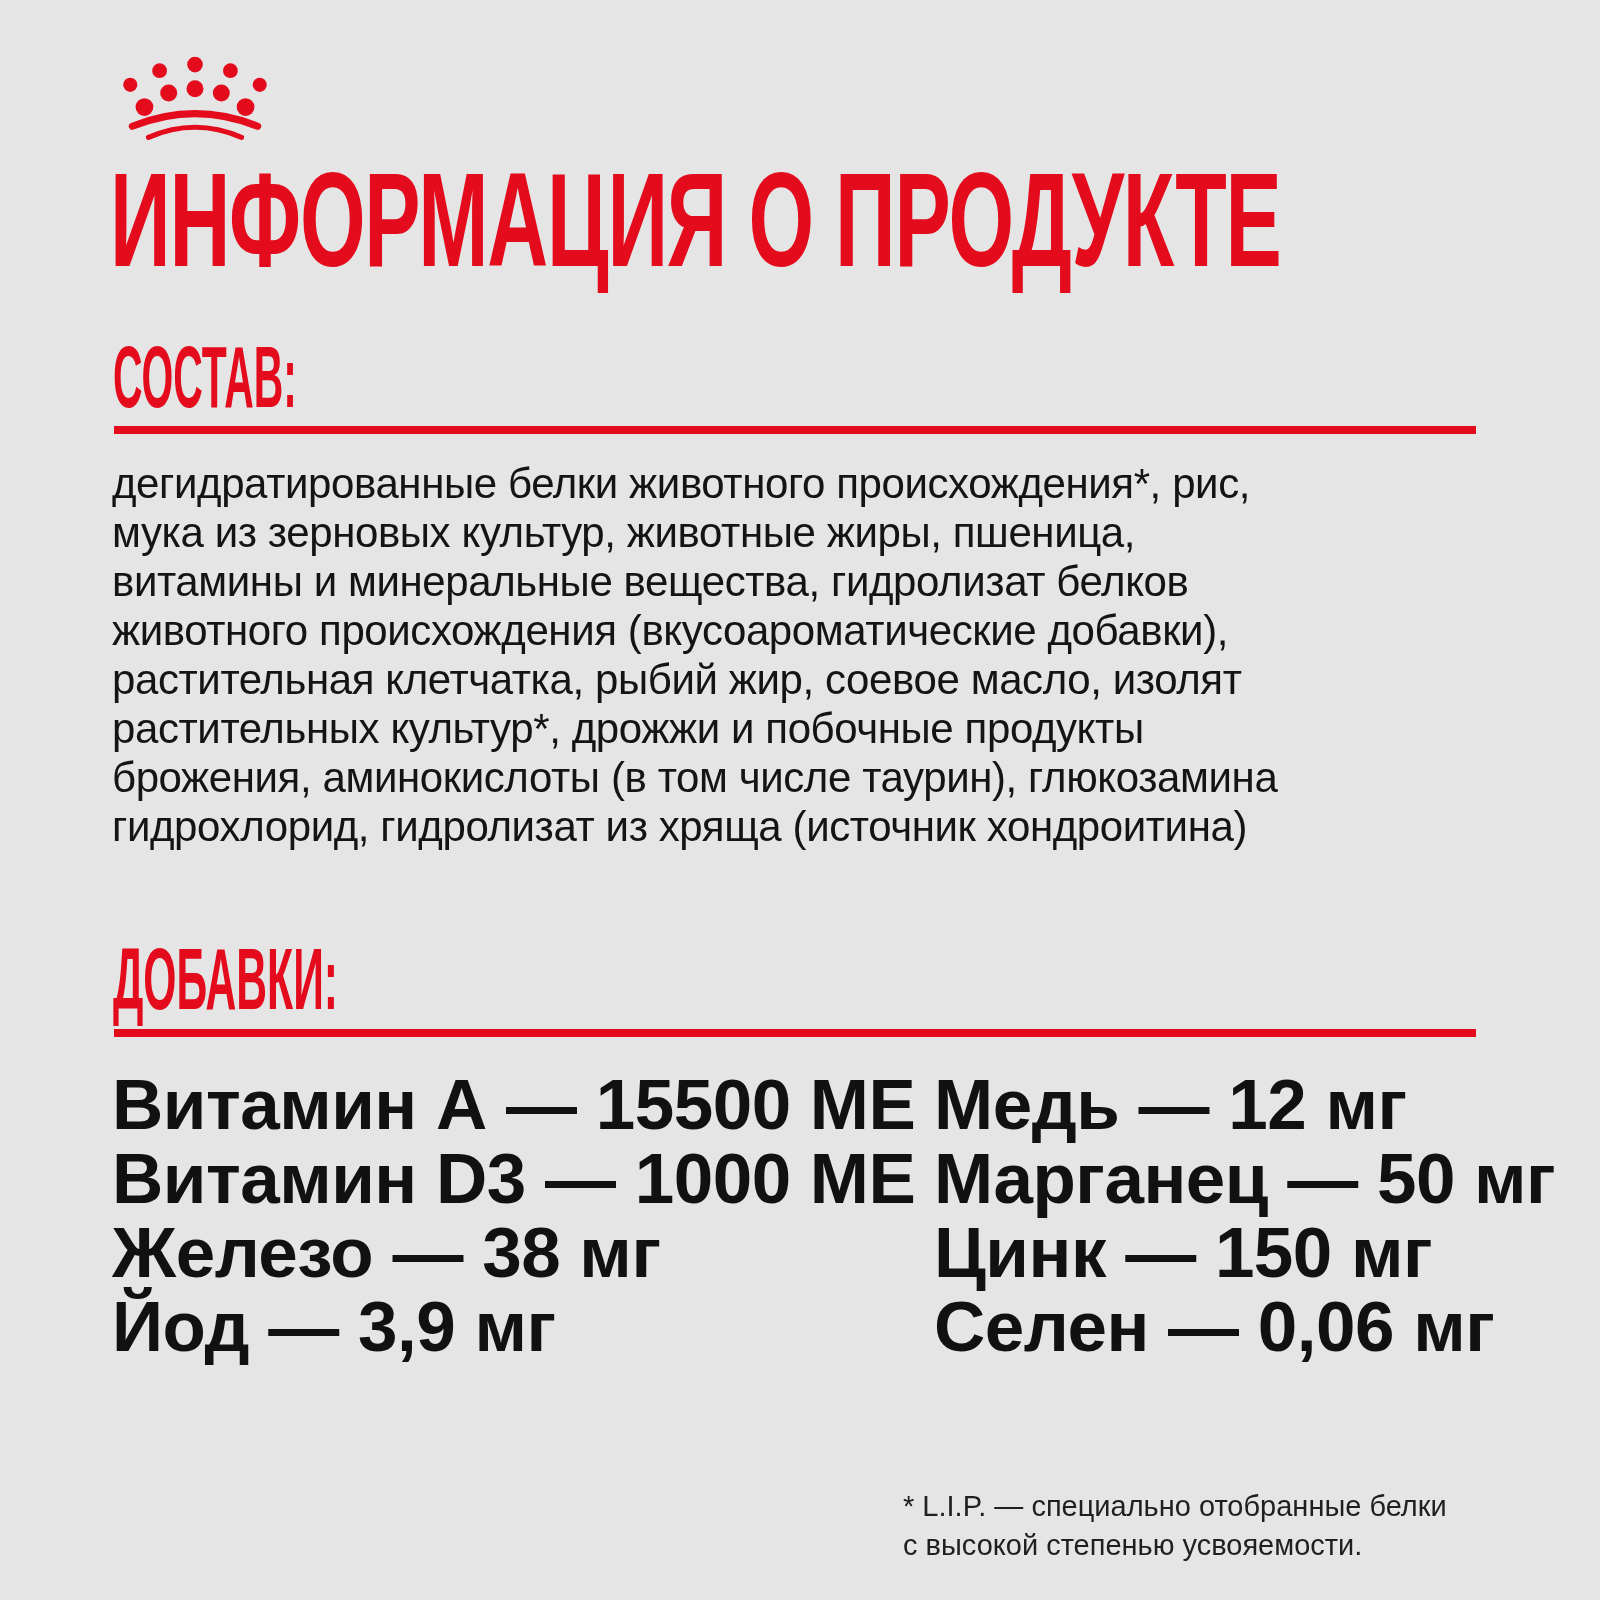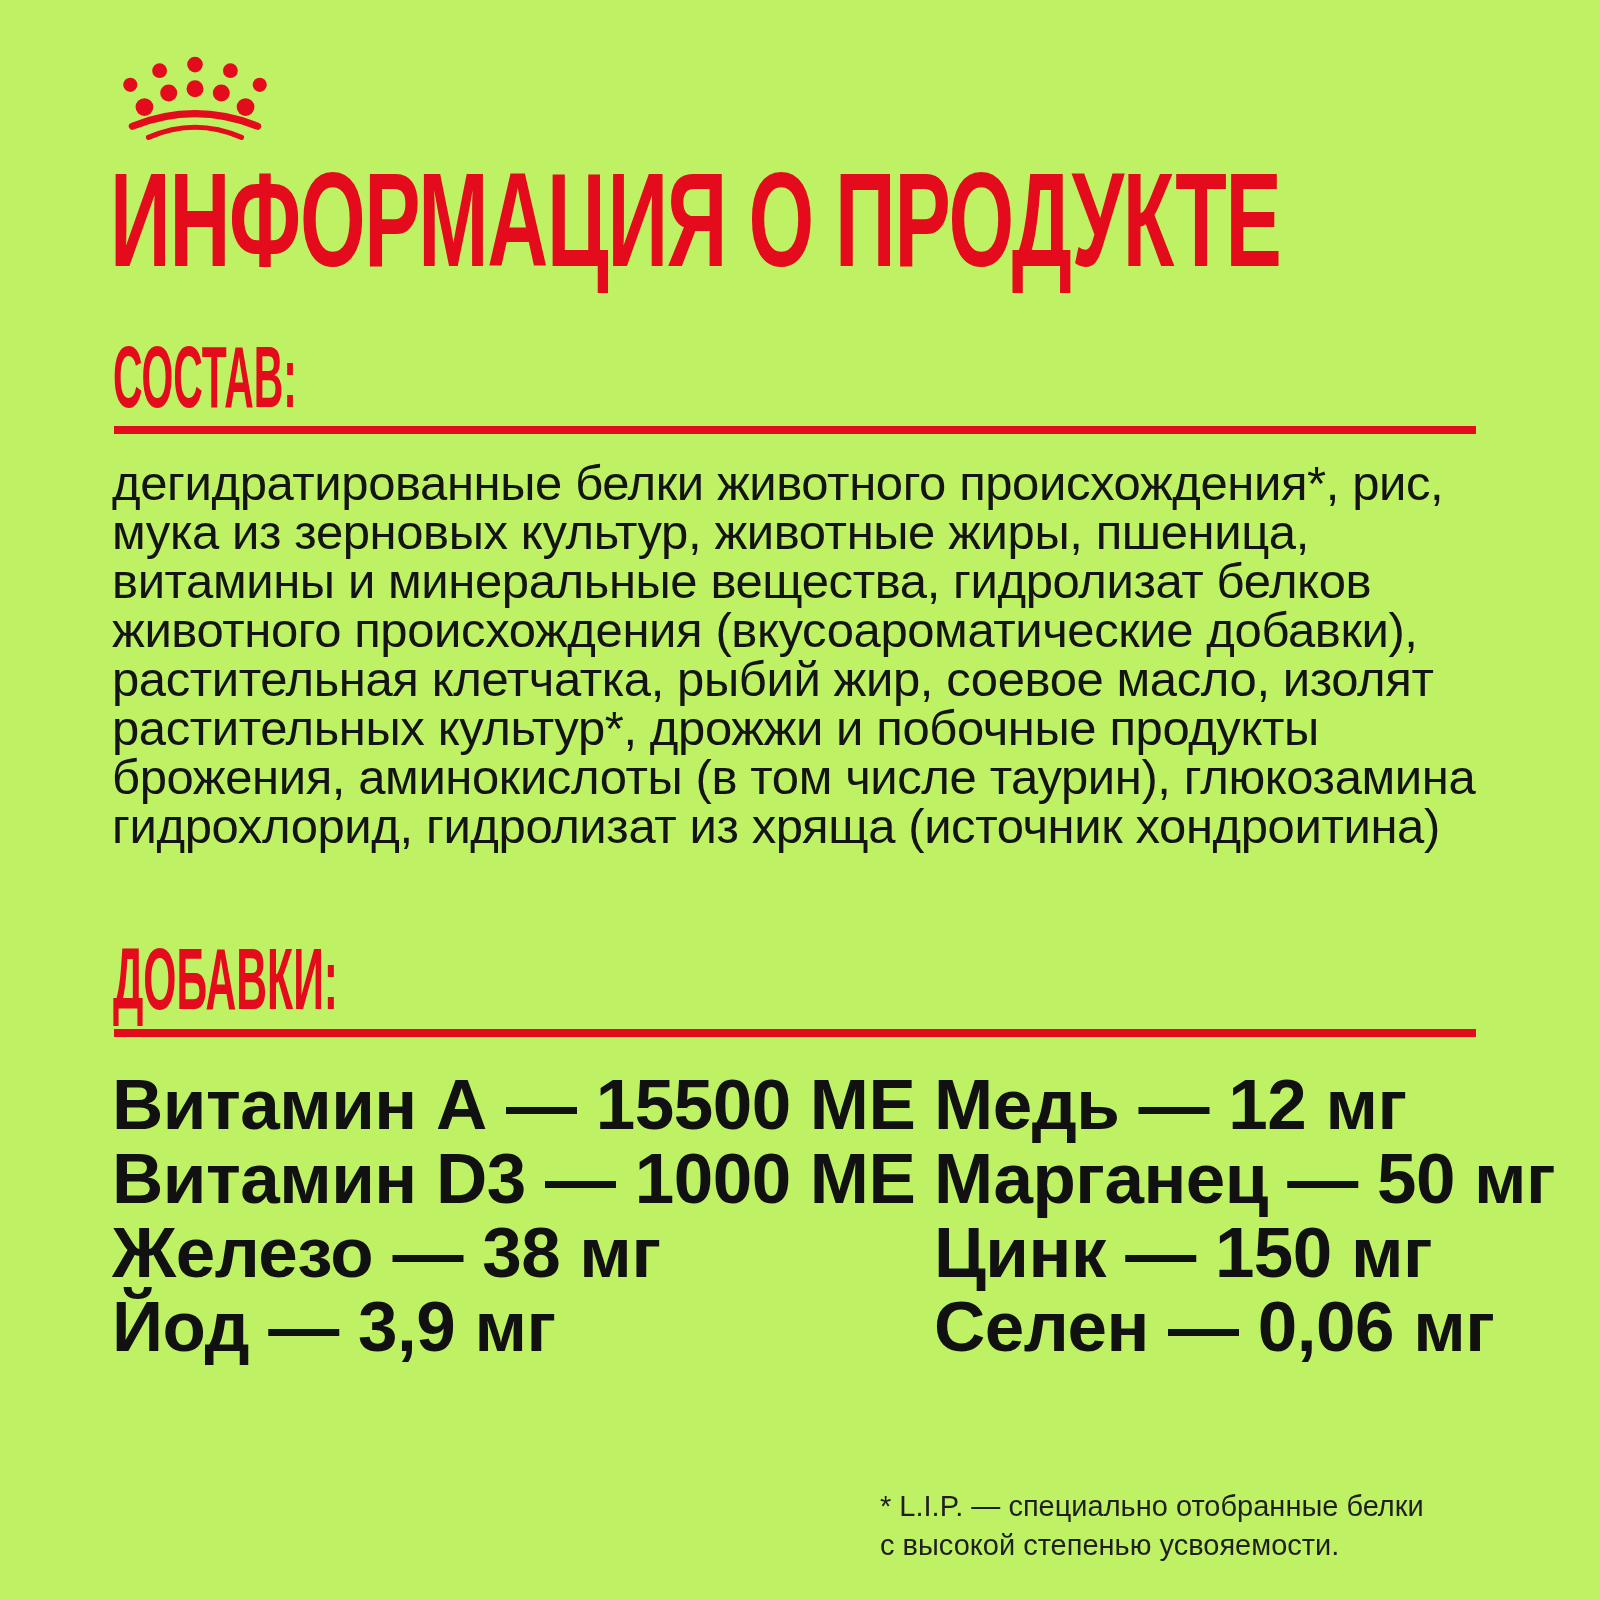--- a/index.html
+++ b/index.html
@@ -5,21 +5,21 @@
   html, body {
     margin: 0;
     padding: 0;
     background: #ffffff;
     font-family: "Liberation Sans", sans-serif;
   }
   .page {
     position: relative;
     width: 1600px;
     height: 1600px;
-    background: #bef264;
+    background: #e5e5e5;
     overflow: hidden;
     color: #141414;
   }
   
   .logo {
     position: absolute;
     left: 106px;
     top: 44px;
     width: 178px;
     height: 114px;
@@ -64,21 +64,21 @@
     background: var(--accent-red);
   }
   #composition-rule { top: 426px; }
   #additives-rule   { top: 1029px; }
 
   
   .para {
     position: absolute;
     left: 112px;
     top: 459px;
-    font-size: 49px;
+    font-size: 42px;
     color: #141414;
   }
   .para .text-line {
     line-height: 49px;
     white-space: nowrap;
     letter-spacing: -0.4px;
   }
 
   
   .add-col {
@@ -92,21 +92,21 @@
     line-height: 74px;
     white-space: nowrap;
     letter-spacing: -0.5px;
   }
   #additives-left  { left: 112px; }
   #additives-right { left: 934px; }
 
   
   .footnote {
     position: absolute;
-    left: 880px;
+    left: 903px;
     top: 1487px;
     font-size: 29px;
     color: #1f1f1f;
   }
   .footnote .text-line {
     line-height: 39px;
     white-space: nowrap;
   }
 </style>
 </head>

